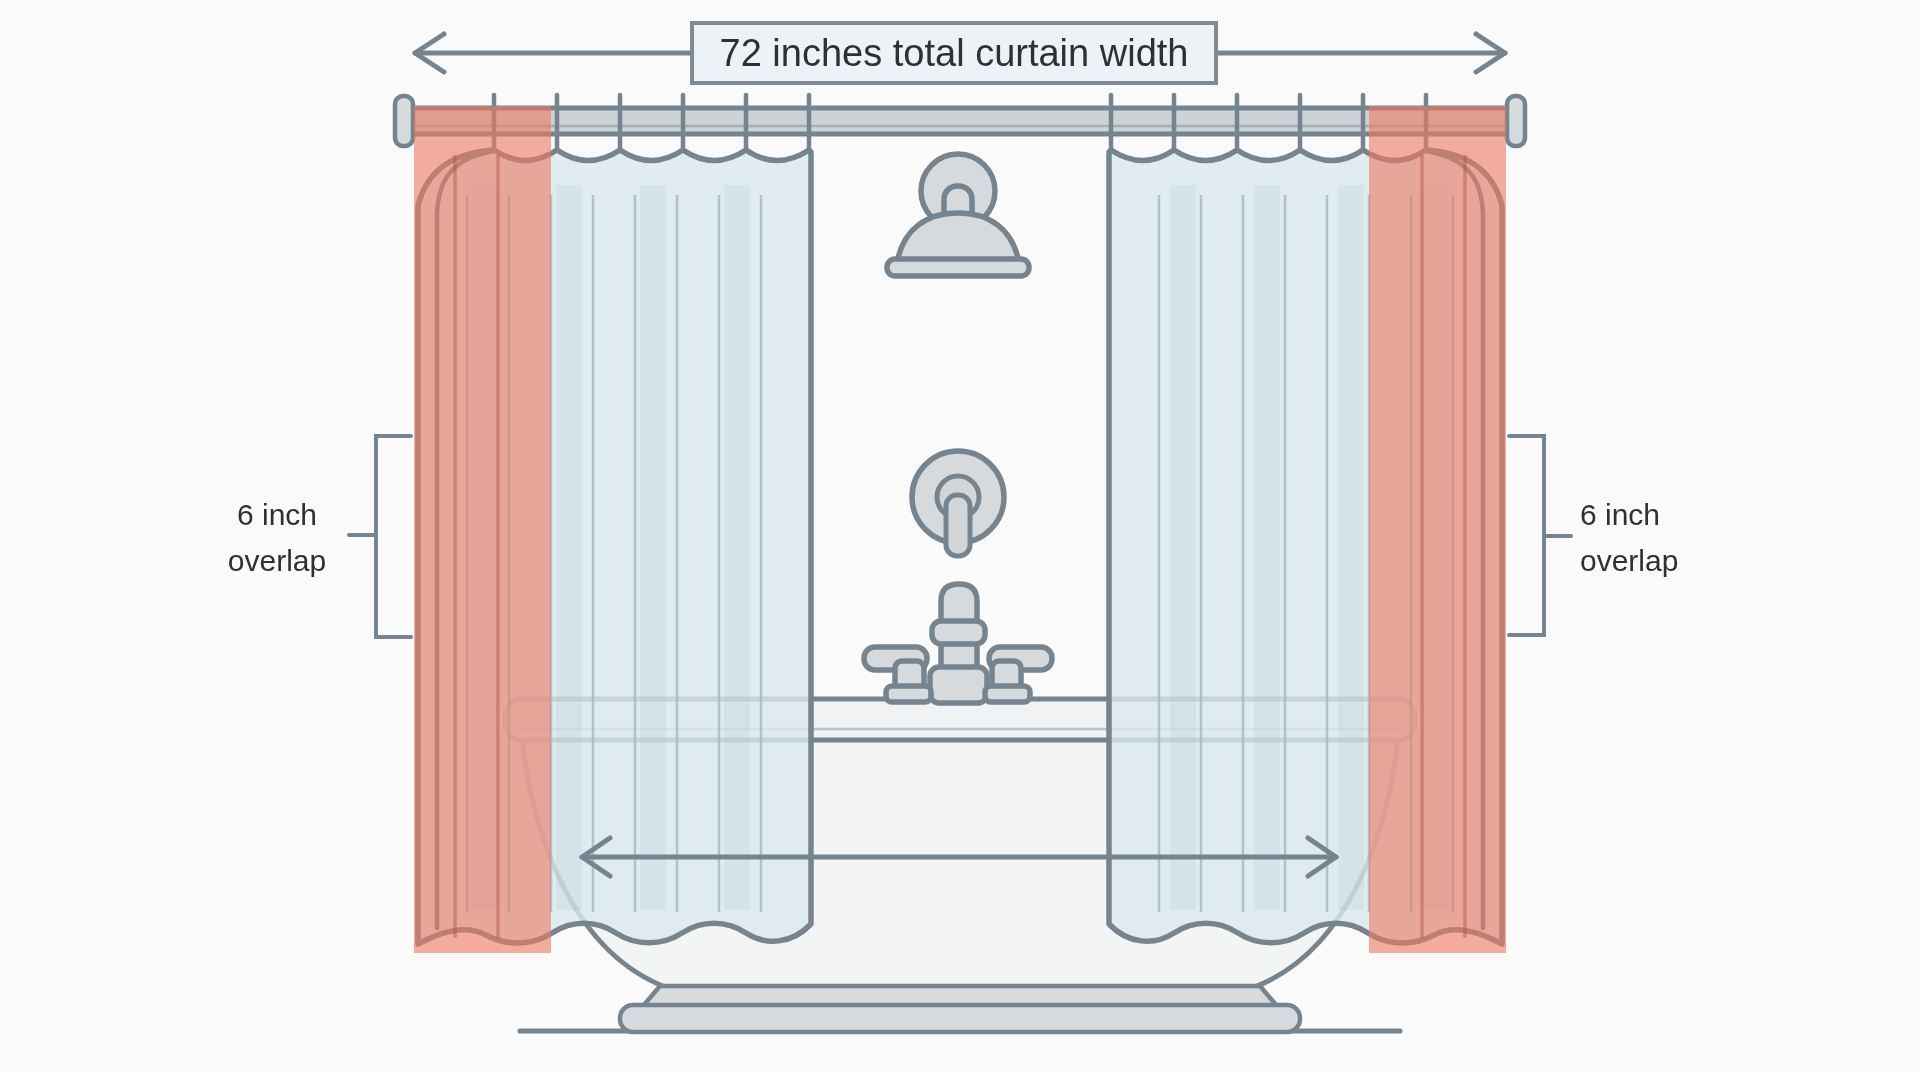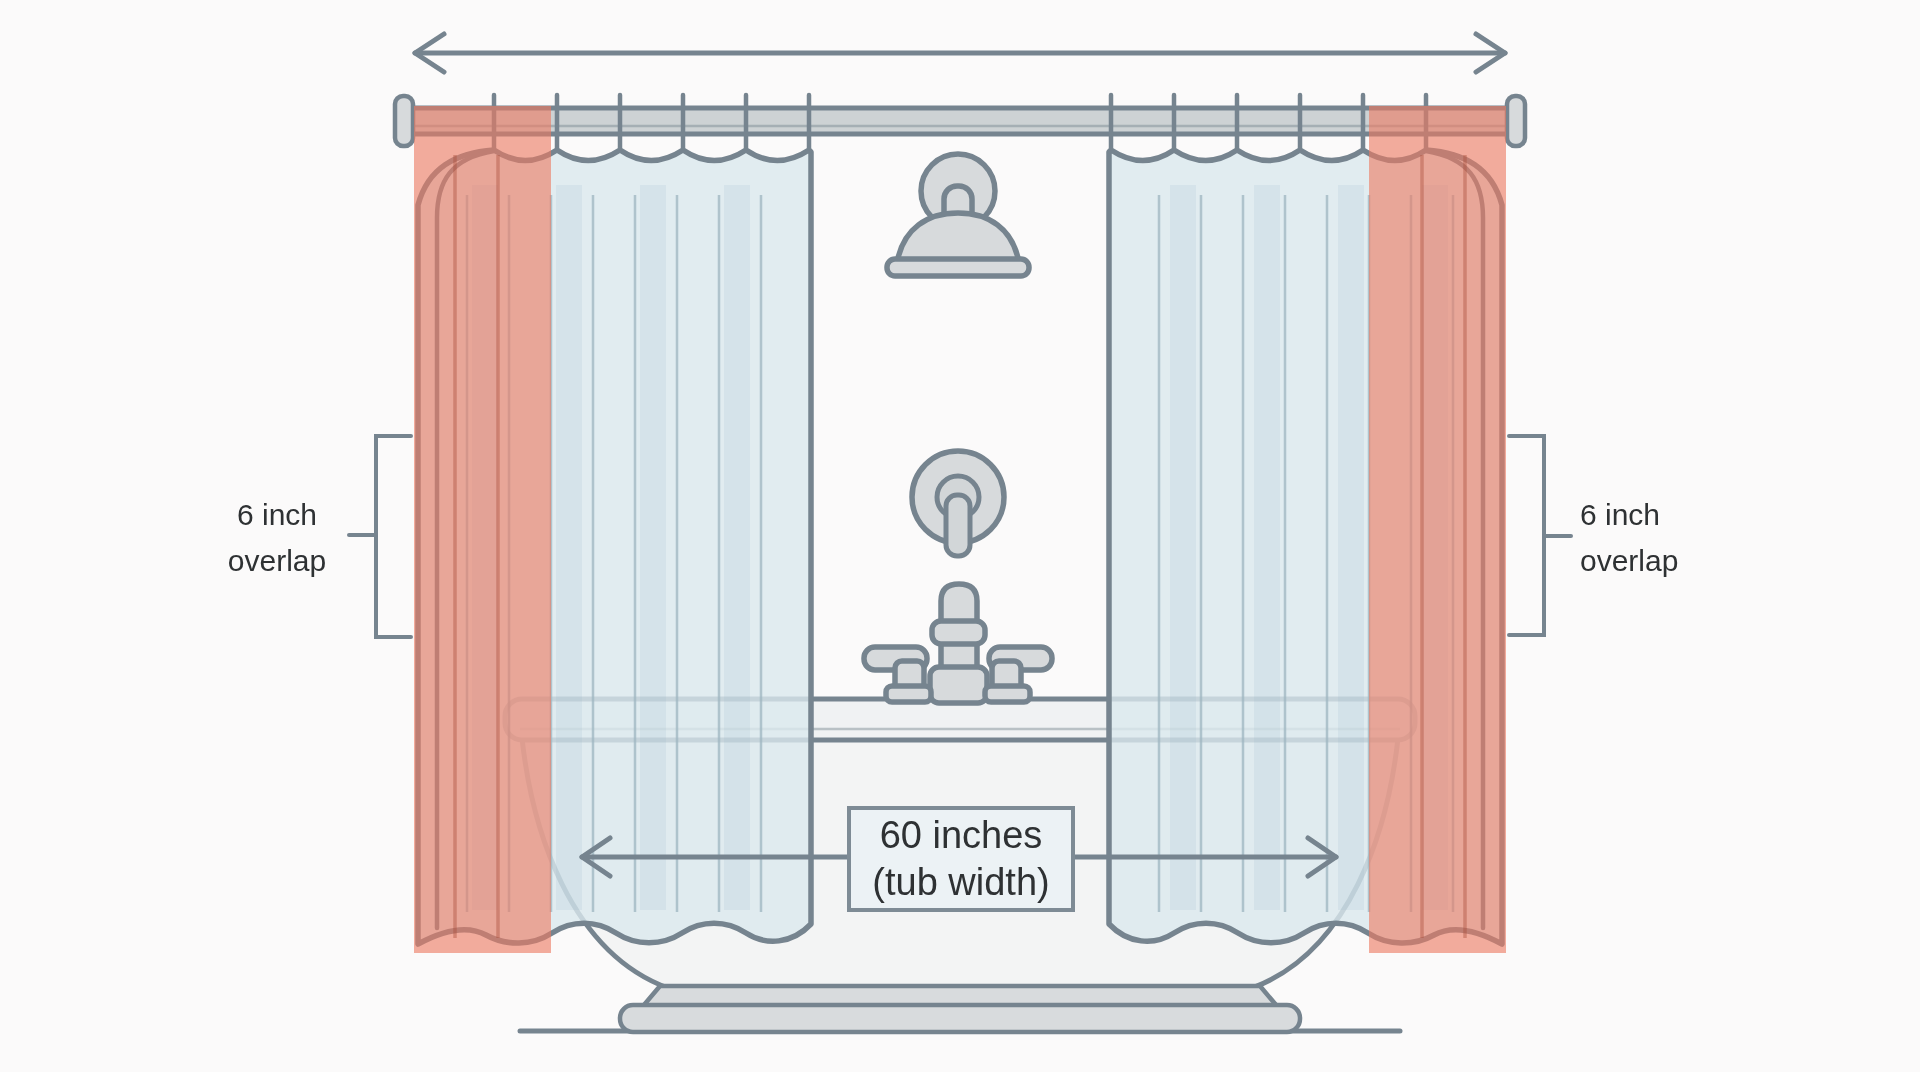--- a/index.html
+++ b/index.html
@@ -164,22 +164,21 @@
     <g>
       <path class="bracket" d="M 411,436 H 376 V 637 H 411"></path>
       <path class="bracket" d="M 376,535 H 349"></path>
     </g>
     <g>
       <path class="bracket" d="M 1509,436 H 1544 V 635 H 1509"></path>
       <path class="bracket" d="M 1544,536 H 1571"></path>
     </g>
   </svg>
 
+  <div class="dim-box" style="left:690px;top:21px;width:528px;height:64px;">72 inches total curtain width</div>
 
-  <div class="dim-box" style="left:847px;top:806px;width:228px;height:106px;">60 inches
-(tub width)</div>
 
   <div class="side-label centered" style="left:167px;top:492px;width:220px;">6 inch
 overlap</div>
 
   <div class="side-label lefted" style="left:1580px;top:492px;width:220px;">6 inch
 overlap</div>
 </div>
 
 </body></html>

